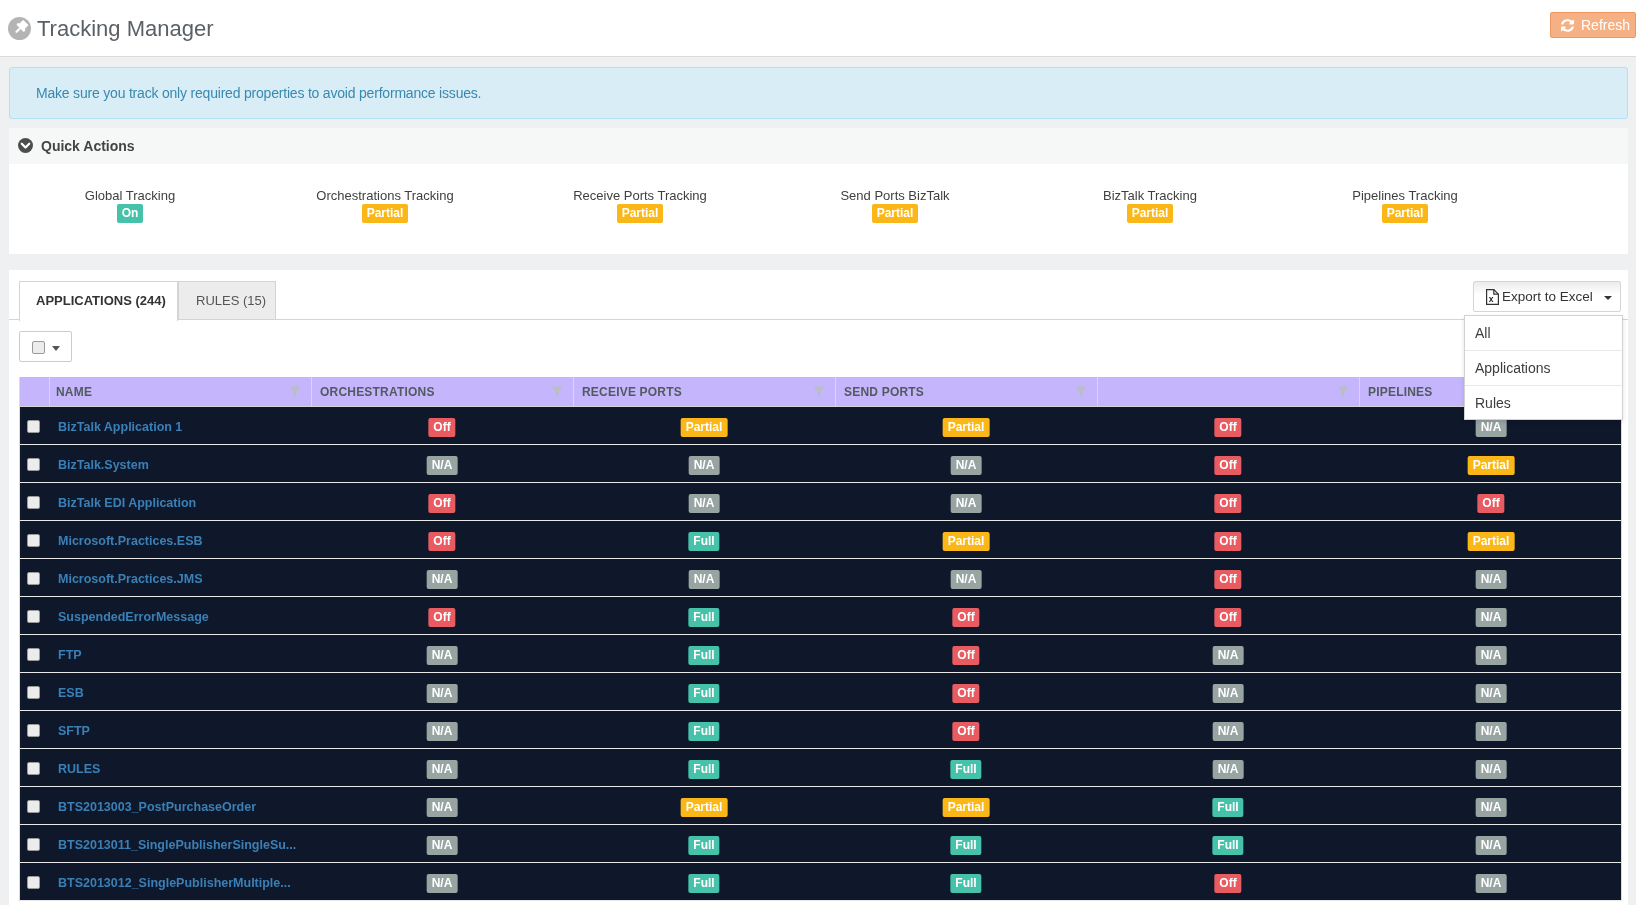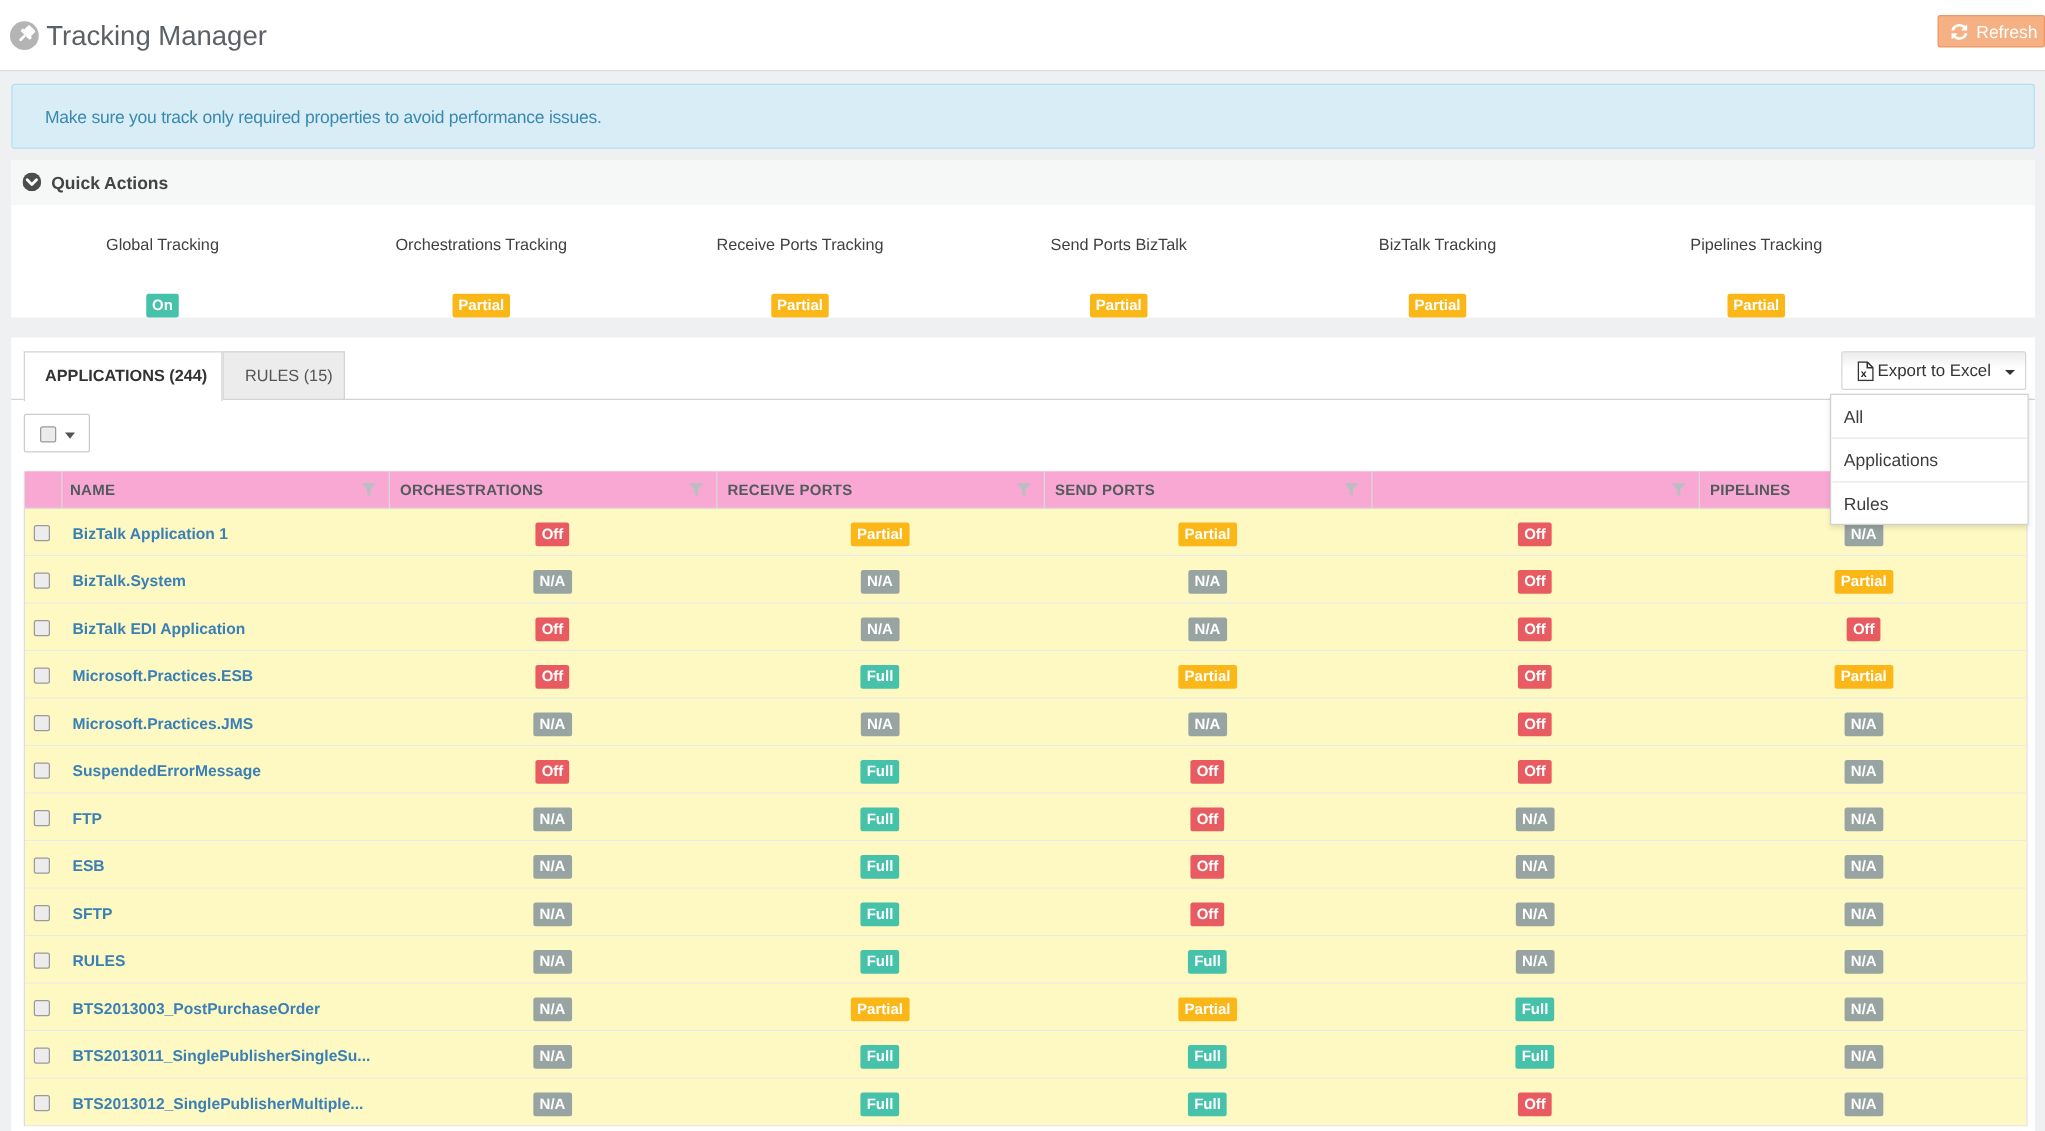--- a/index.html
+++ b/index.html
@@ -15,21 +15,21 @@
 
 
 .alert { position:absolute; left:9px; top:67px; width:1619px; height:52px; background:#d9edf7; border:1px solid #b5e0ef; border-radius:3px; color:#3989ae; font-size:14px; letter-spacing:-0.2px; line-height:50px; padding-left:26px; }
 
 
 .qa { position:absolute; left:9px; top:128px; width:1619px; height:126px; background:#fff; }
 .qa-head { position:absolute; left:0; top:0; width:100%; height:36px; background:#f6f7f7; }
 .qa-head .txt { position:absolute; left:32px; top:10px; font-size:14px; font-weight:700; color:#444; }
 .qa-col { position:absolute; top:36px; width:254px; height:90px; text-align:center; }
 .qa-col .lbl { margin-top:24px; font-size:13px; color:#3f3f3f; }
-.qa-col .badge { margin-top:32px; }
+.qa-col .badge { margin-top:1px; }
 
 
 .badge { display:inline-block; font-size:12px; font-weight:700; color:#fff; padding:3px 5px; border-radius:2px; line-height:13px; }
 .b-on, .b-full { background:#45c2a9; }
 .b-partial { background:#fbb718; }
 .b-off { background:#e85b61; }
 .b-na { background:#98a4a2; }
 
 
 .tabline { position:absolute; left:9px; top:319px; width:1619px; height:1px; background:#d4d4d4; }
@@ -48,25 +48,25 @@
 
 .btn-export { position:absolute; left:1473px; top:281px; width:148px; height:31px; background:linear-gradient(#ececec, #ffffff 45%); border:1px solid #d5d5d5; border-radius:2px; z-index:4; font-size:13.5px; color:#333; }
 .btn-export .txt { position:absolute; left:28px; top:7px; }
 .btn-export .caret { position:absolute; left:130px; top:14px; border-top-color:#333; }
 .menu { position:absolute; left:1464px; top:315px; width:159px; height:105px; background:#fff; border:1px solid #d2d2d2; box-shadow:0 2px 4px rgba(0,0,0,0.12); z-index:10; }
 .menu .item { height:35px; line-height:34px; padding-left:10px; font-size:14px; color:#3d3d3d; border-bottom:1px solid #e8e8e8; }
 .menu .item:last-child { border-bottom:none; }
 
 
 .tbl { position:absolute; left:19px; top:377px; width:1603px; border-left:1px solid #dcdcdc; border-right:1px solid #dcdcdc; z-index:1; }
-.thead { position:relative; height:30px; background:#f9a8d4; border-bottom:1px solid #d3d4d4; }
+.thead { position:relative; height:30px; background:#c4b5fd; border-bottom:1px solid #d3d4d4; }
 .th { position:absolute; top:0; height:30px; line-height:30px; font-size:12px; font-weight:700; color:#525a5e; letter-spacing:0.2px; padding-left:9px; }
 .vline { position:absolute; top:0; width:1px; height:30px; background:#d9d9d9; }
 .funnel { position:absolute; top:9px; width:12px; height:12px; }
-.row { position:relative; height:38px; border-bottom:1px solid #e9e9e9; background:#fef9c3; }
+.row { position:relative; height:38px; border-bottom:1px solid #e9e9e9; background:#0f172a; }
 .row .cb { position:absolute; left:7px; top:13px; }
 .row .name { position:absolute; left:38px; top:13px; font-size:12.5px; font-weight:700; color:#3a80b6; }
 .row .badge { position:absolute; transform:translateX(-50%); top:11px; }
 </style>
 </head>
 <body>
 
 <div class="topbar">
   <div class="ticon">
     <svg width="23" height="23" viewBox="0 0 23 23">

